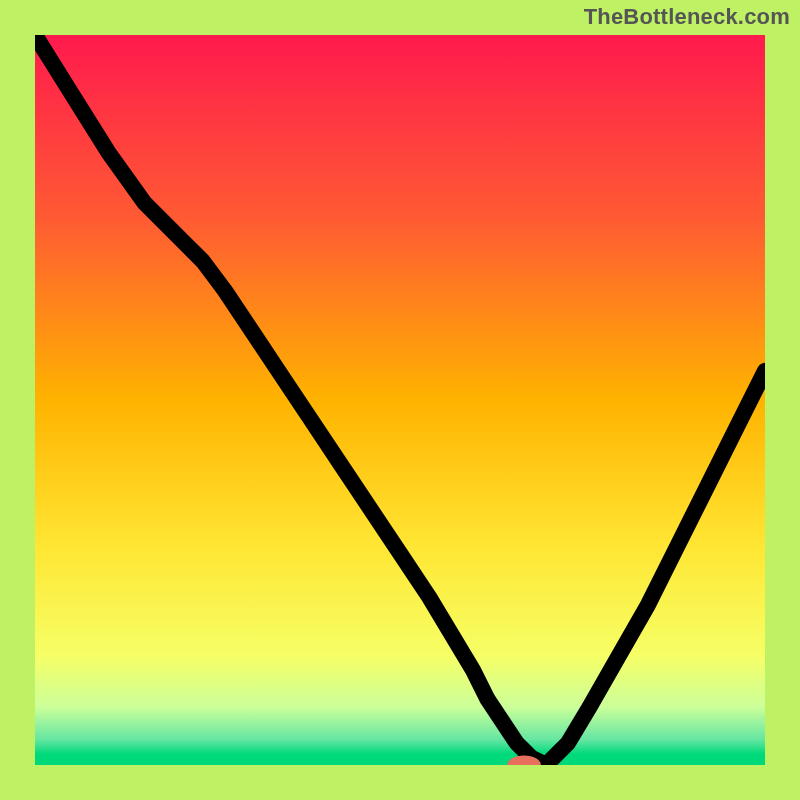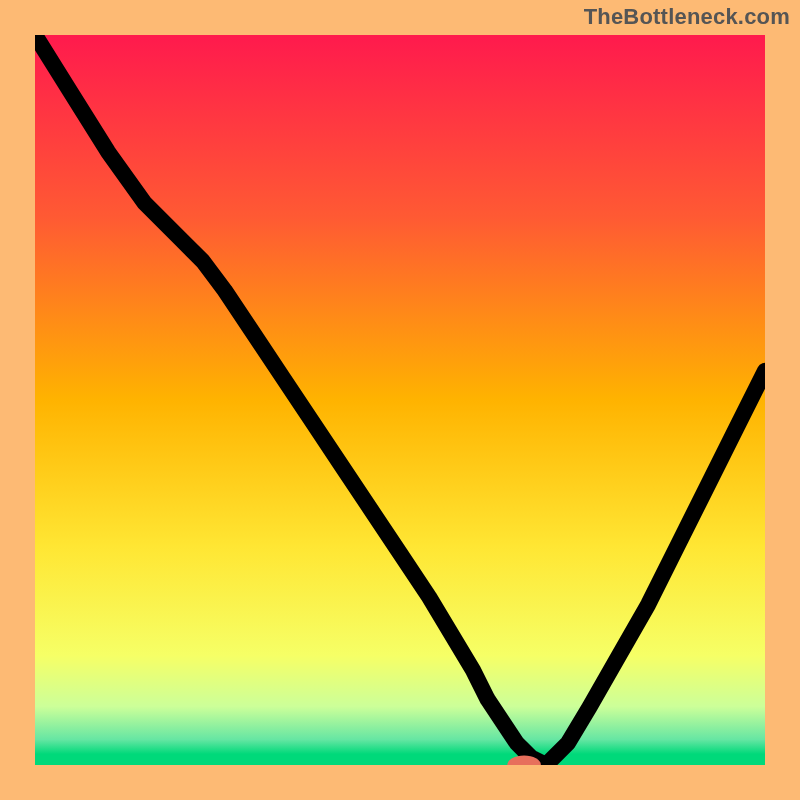--- a/index.html
+++ b/index.html
@@ -8,21 +8,21 @@
     width: 800px;
     height: 800px;
     background: #000;
     font-family: Arial, Helvetica, sans-serif;
     overflow: hidden;
   }
   .frame {
     position: relative;
     width: 800px;
     height: 800px;
-    background: #fdba74;
+    background: #bef264;
     text-align: right;
   }
   .watermark {
     position: absolute;
     top: 4px;
     right: 10px;
     color: #555;
     font-size: 22px;
     font-weight: bold;
     letter-spacing: 0.2px;

